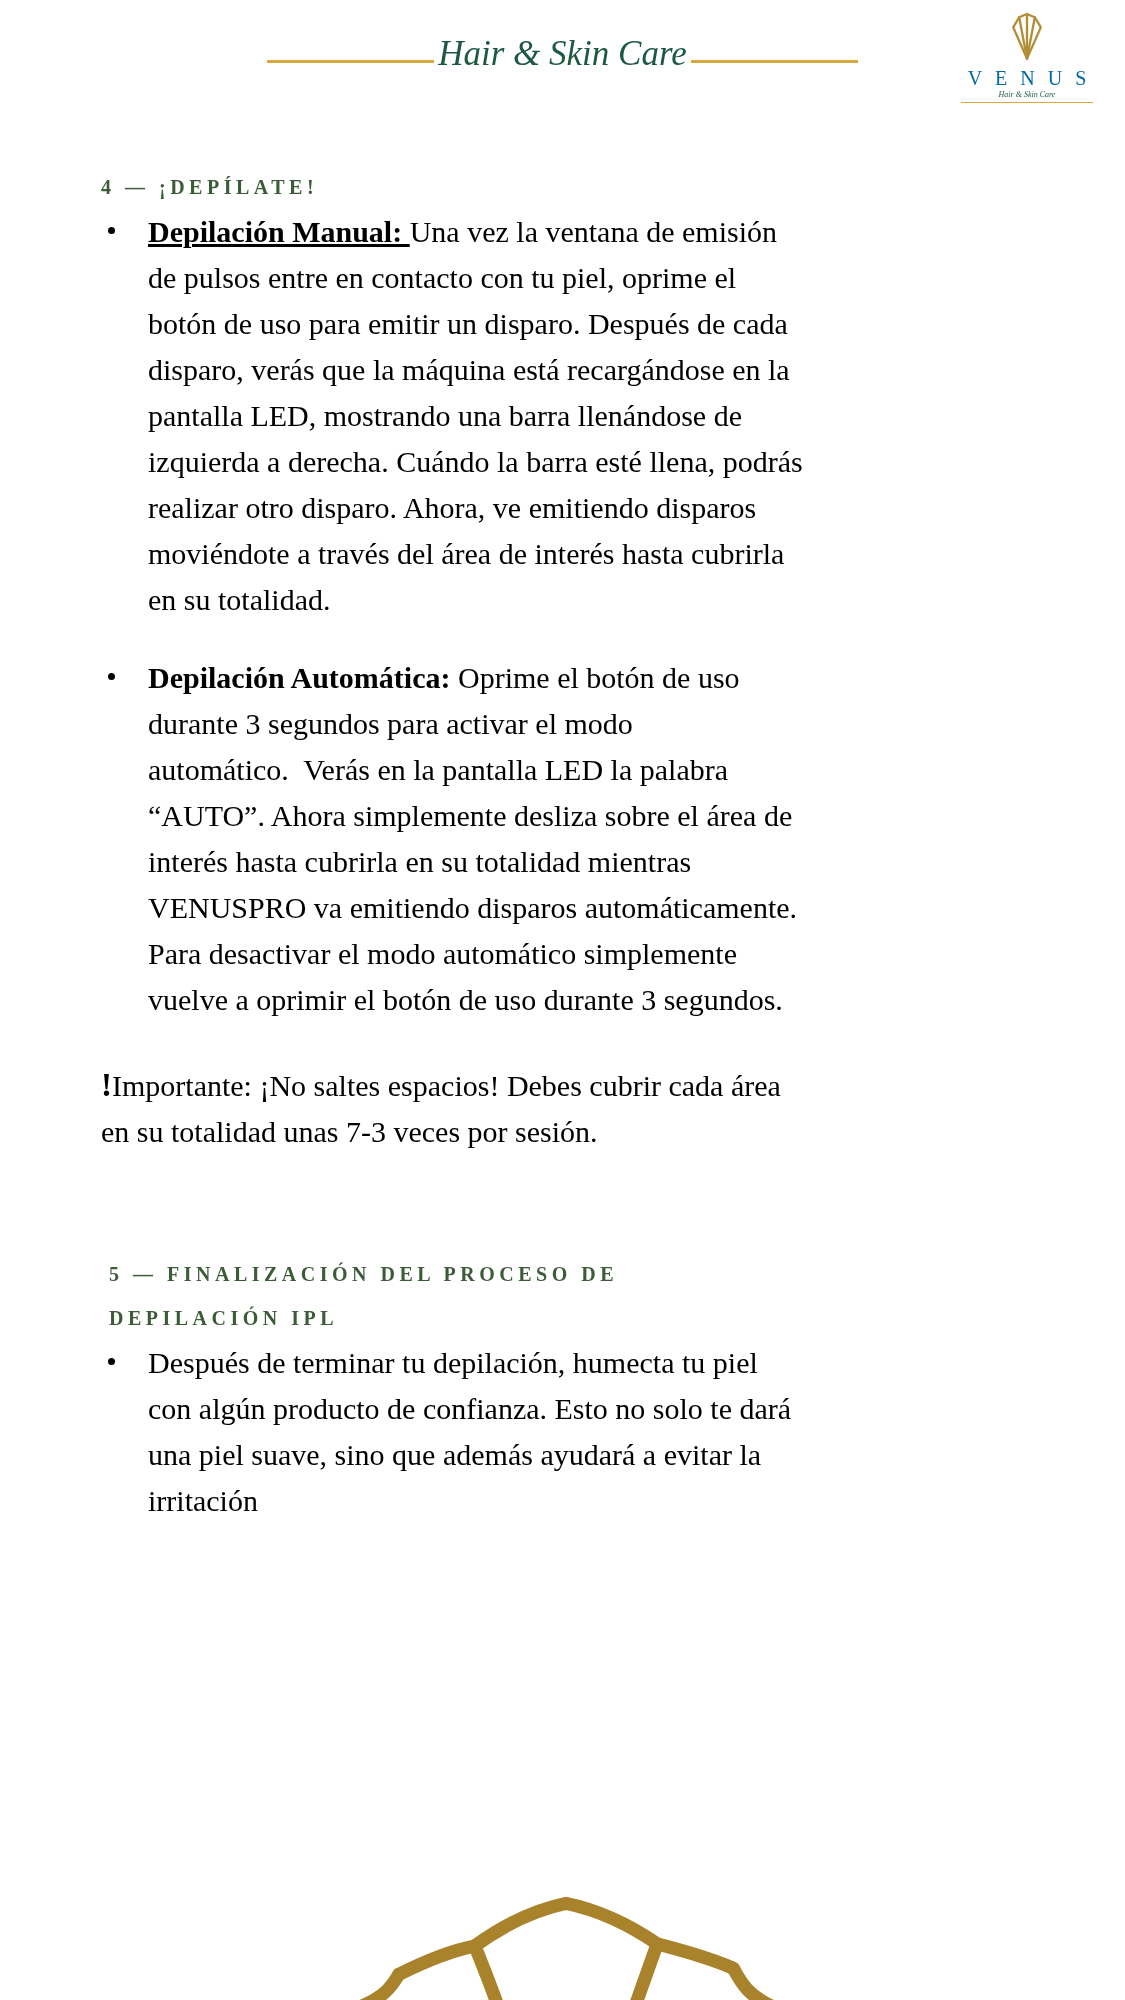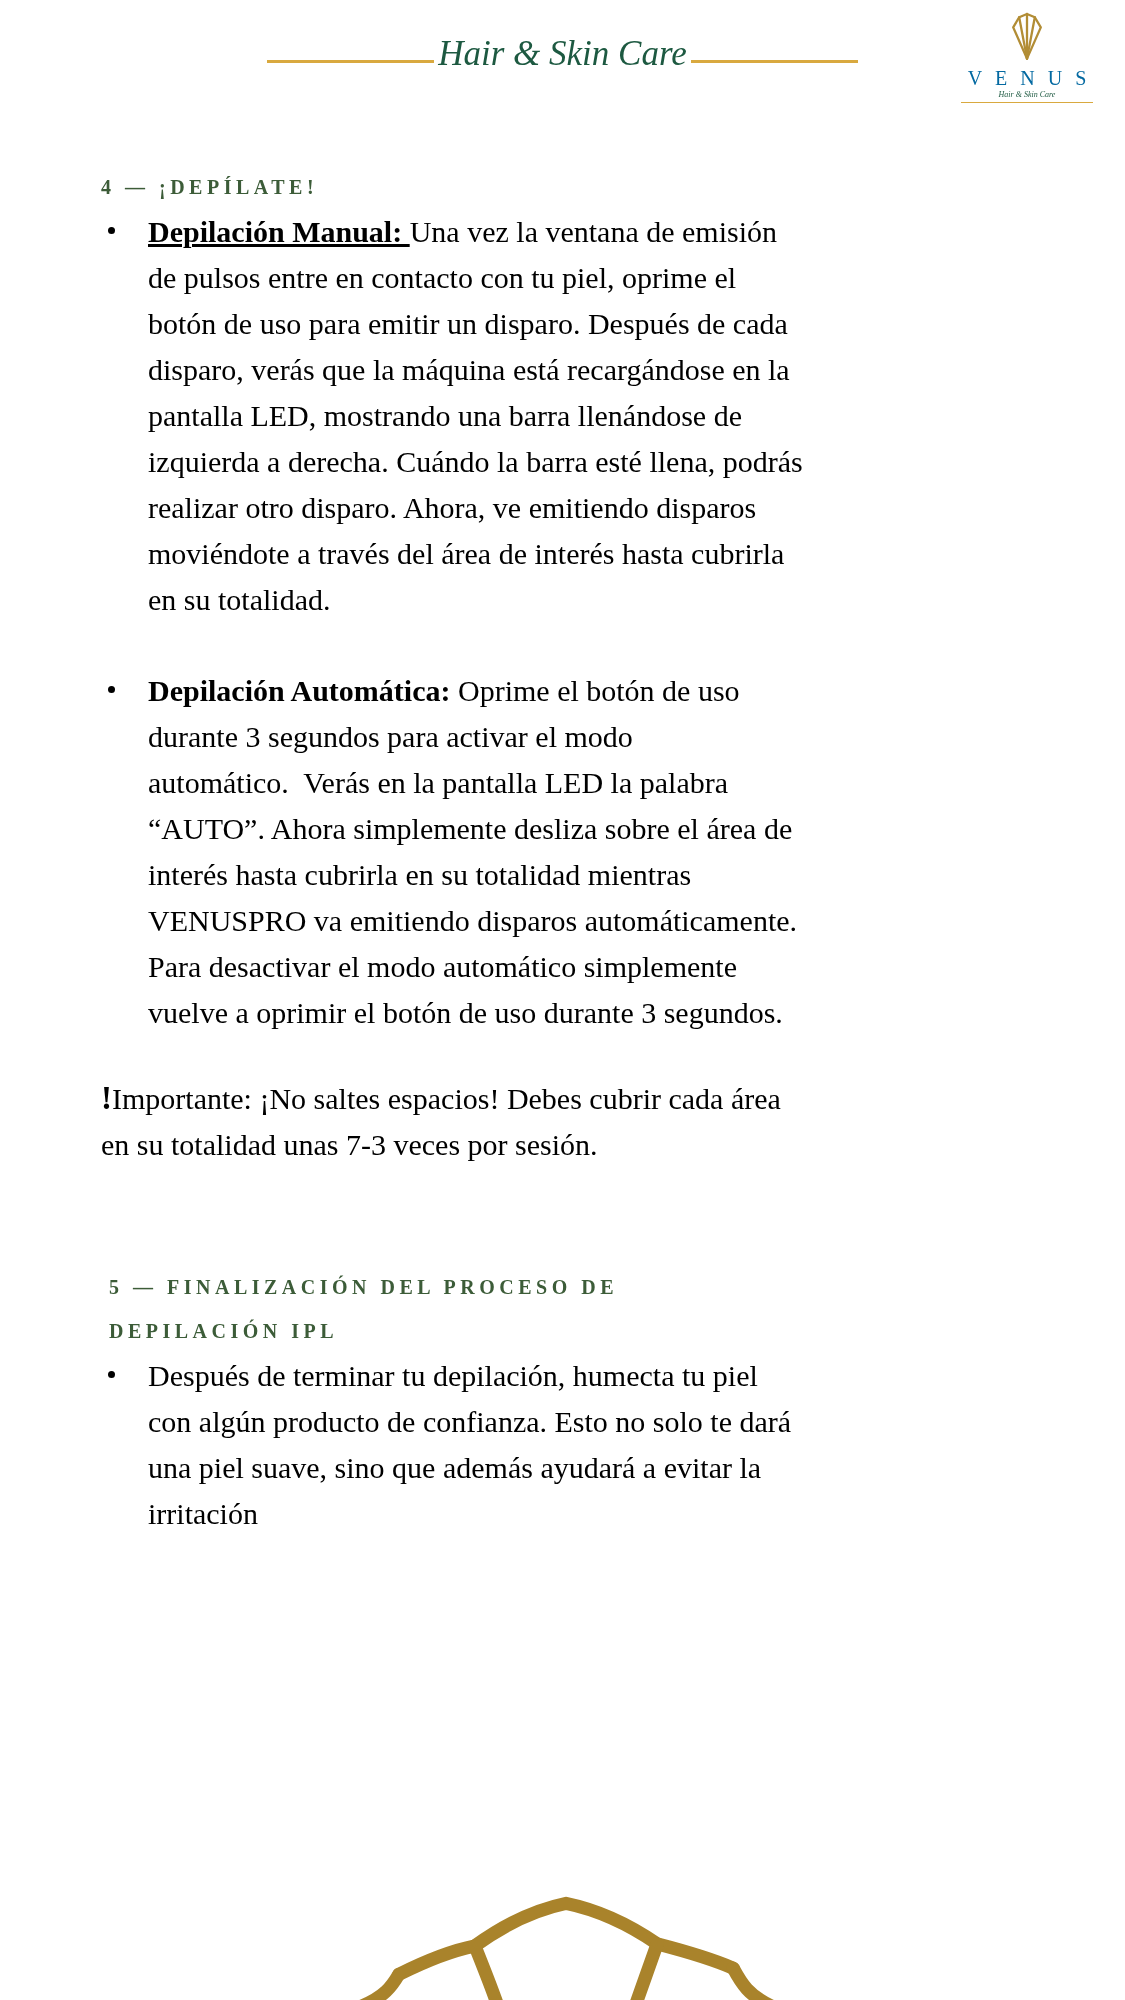--- a/index.html
+++ b/index.html
@@ -49,21 +49,21 @@
     font-size:20px;font-weight:bold;letter-spacing:4.5px;
     line-height:44px;margin:0;white-space:pre-wrap;
   }
   .h2-s4{margin-top:40px;}
   .h2-s5{margin-top:97px;margin-left:8px;}
   .body-txt{font-size:30px;line-height:46px;}
   .intro{margin:52px 0 0;white-space:pre-wrap;}
   ul.list{list-style:none;margin:0;padding:0 0 0 47px;}
   .list-s4{margin-top:43px;}
   .list-s5{margin-top:44px;}
-  .list-s4 > li{margin-bottom:45px;}
+  .list-s4 > li{margin-bottom:32px;}
   .list-s5 > li{margin-bottom:22px;}
   ul.list > li{position:relative;}
   ul.list > li:last-child{margin-bottom:0;}
   ul.list > li::before{
     content:"";position:absolute;left:-40px;top:18px;
     width:7px;height:7px;border-radius:50%;background:#000;
   }
   .txt,.lead{white-space:pre-wrap;}
   .lead{font-weight:bold;}
   .underlined{text-decoration:underline;}

